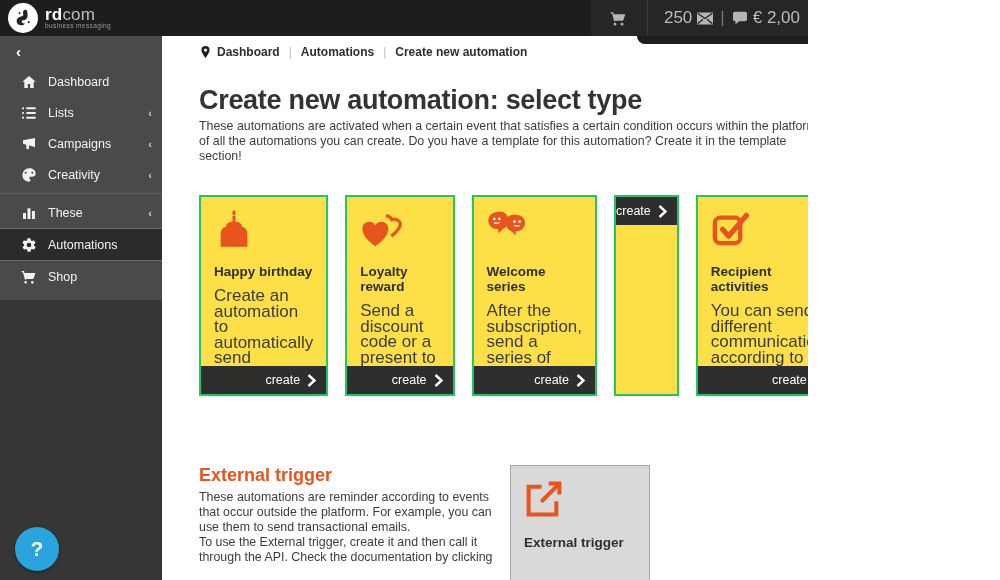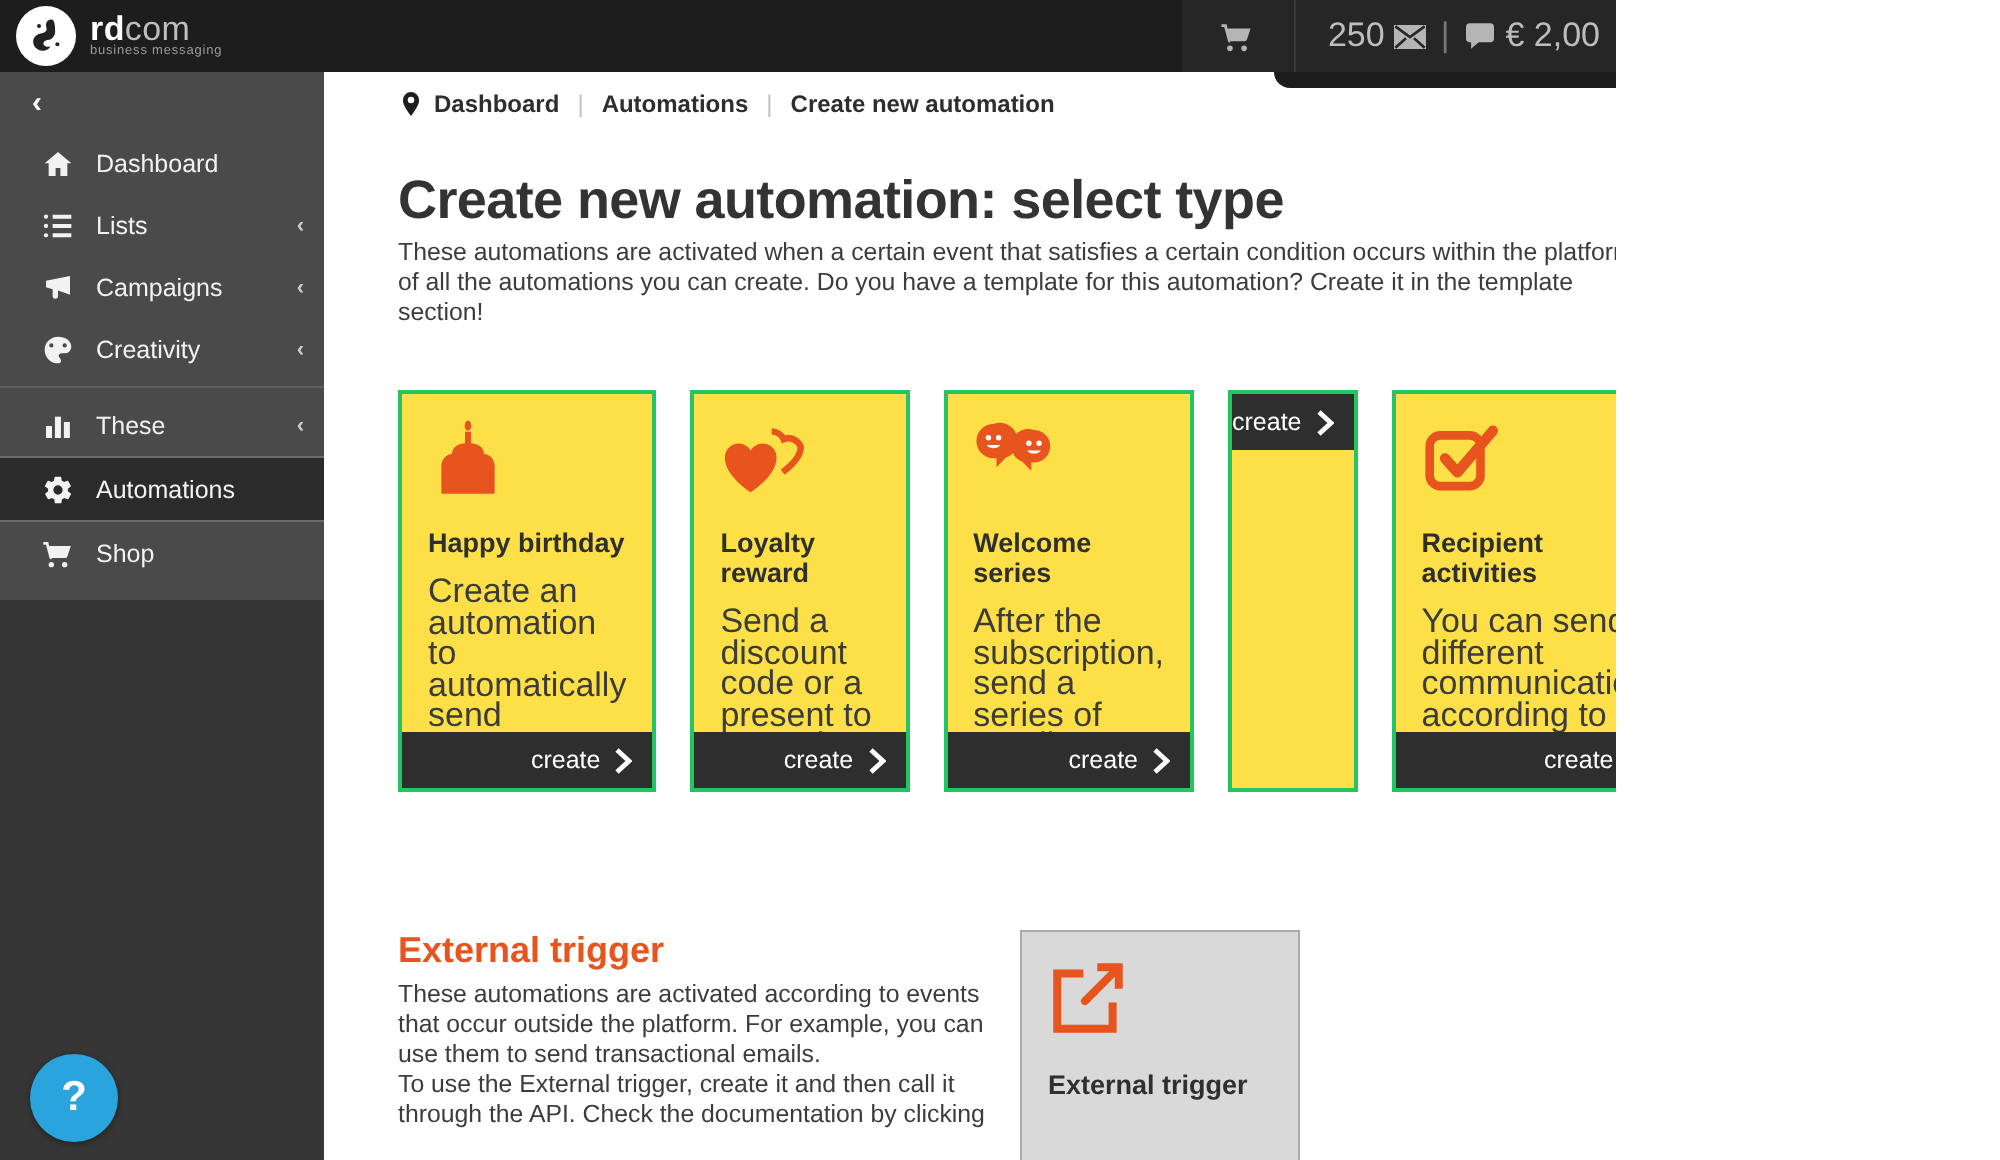--- a/index.html
+++ b/index.html
@@ -327,21 +327,21 @@
               <path d="M1.5 1l6 5.5-6 5.5" stroke="#fff" stroke-width="2.4" fill="none"></path>
             </svg>
         </div>
       </div>
 
     </div>
 
     <div class="external-section">
       <div class="external-text">
         <div class="section-heading">External trigger</div>
-        <div class="para">These automations are activated according to events that occur outside the platform. For example, you can use them to send transactional emails.</div>
+        <div class="para">These automations are reminder according to events that occur outside the platform. For example, you can use them to send transactional emails.</div>
         <div class="para" style="margin-top:0;">
           <span>To use the External trigger, create it and then call it through the API. Check the documentation by clicking </span>
         </div>
       </div>
       <div class="card external">
         <div class="card-body">
           <div class="card-icon">
             <svg width="40" height="40" viewBox="0 0 26 26" fill="none" stroke="#e8541e" stroke-width="2.6">
                 <path d="M21 14.5V23H3V5h8.5"></path>
                 <path d="M16 3h7v7"></path>

